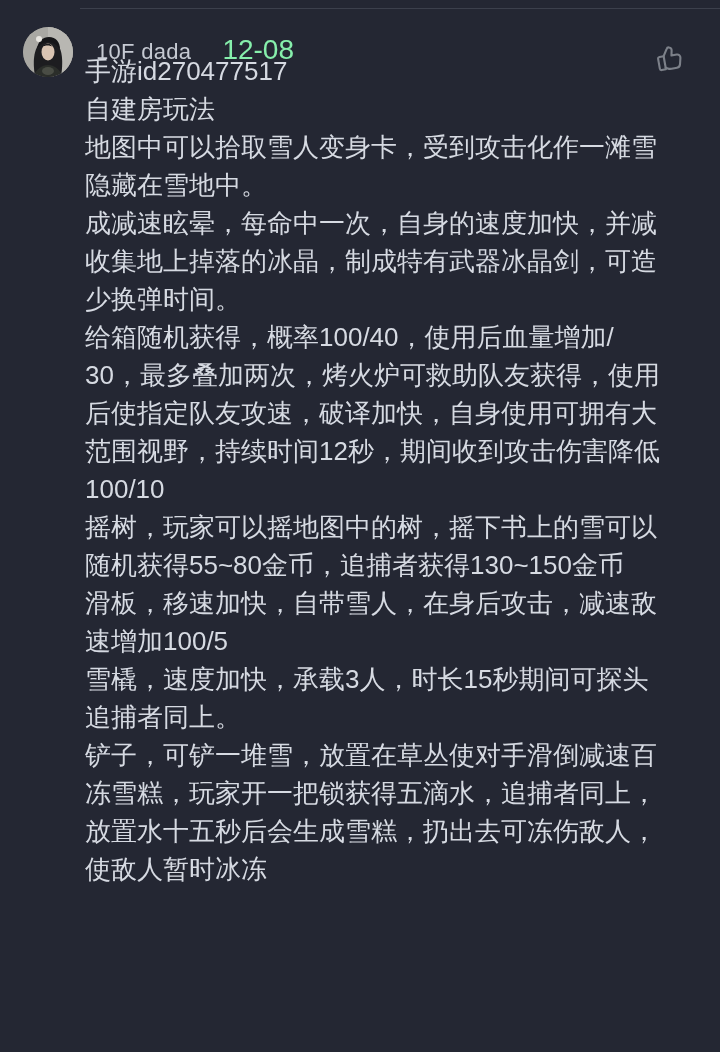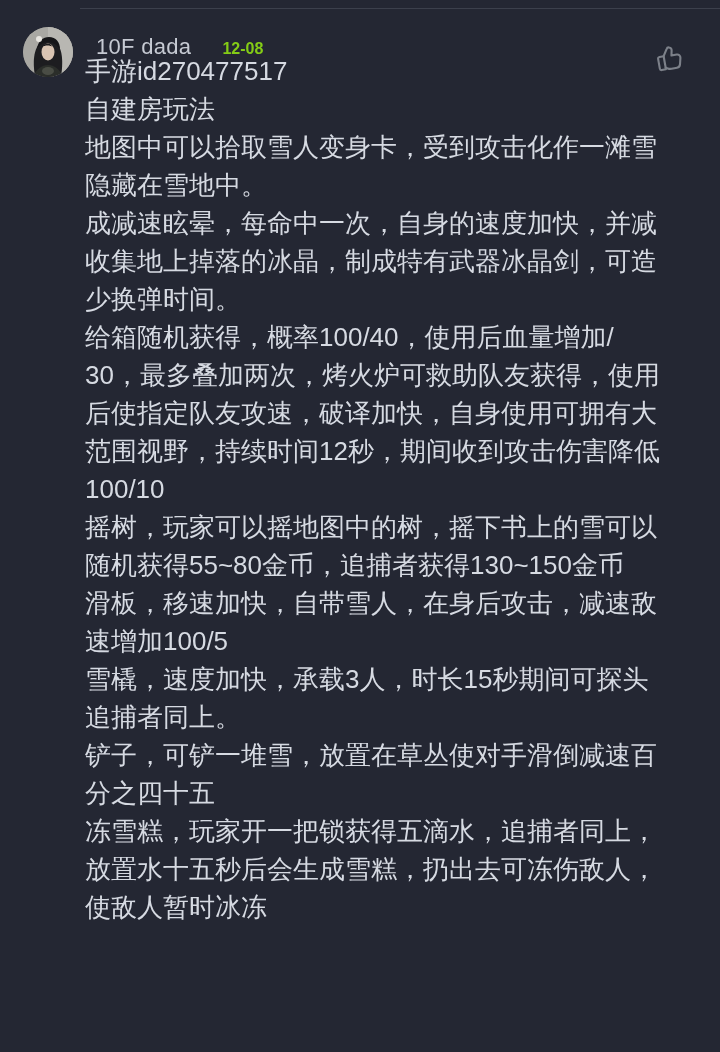--- a/index.html
+++ b/index.html
@@ -43,23 +43,22 @@
     gap: 31px;
     margin-left: 11px;
   }
   .username {
     font-size: 22px;
     font-weight: 500;
     color: #c6cad3;
     letter-spacing: 0.3px;
   }
   .post-date {
-    font-size: 16px;
-    color: #84cc16;
-    font-weight: bold;
+    font-size: 28px;
+    color: #86efac;
   }
   .like-button {
     position: absolute;
     left: 651px;
     top: 38px;
     width: 38px;
     height: 38px;
     background: transparent;
     border: none;
     padding: 0;
@@ -131,19 +130,18 @@
       <div class="body-line">后使指定队友攻速，破译加快，自身使用可拥有大</div>
       <div class="body-line">范围视野，持续时间12秒，期间收到攻击伤害降低</div>
       <div class="body-line">100/10</div>
       <div class="body-line">摇树，玩家可以摇地图中的树，摇下书上的雪可以</div>
       <div class="body-line">随机获得55~80金币，追捕者获得130~150金币</div>
       <div class="body-line">滑板，移速加快，自带雪人，在身后攻击，减速敌</div>
       <div class="body-line">速增加100/5</div>
       <div class="body-line">雪橇，速度加快，承载3人，时长15秒期间可探头</div>
       <div class="body-line">追捕者同上。</div>
       <div class="body-line">铲子，可铲一堆雪，放置在草丛使对手滑倒减速百</div>
-      <div class="body-line">分之四十五</div>
       <div class="body-line">冻雪糕，玩家开一把锁获得五滴水，追捕者同上，</div>
       <div class="body-line">放置水十五秒后会生成雪糕，扔出去可冻伤敌人，</div>
       <div class="body-line">使敌人暂时冰冻</div>
     </div>
 
 </div>
 
 </body></html>

